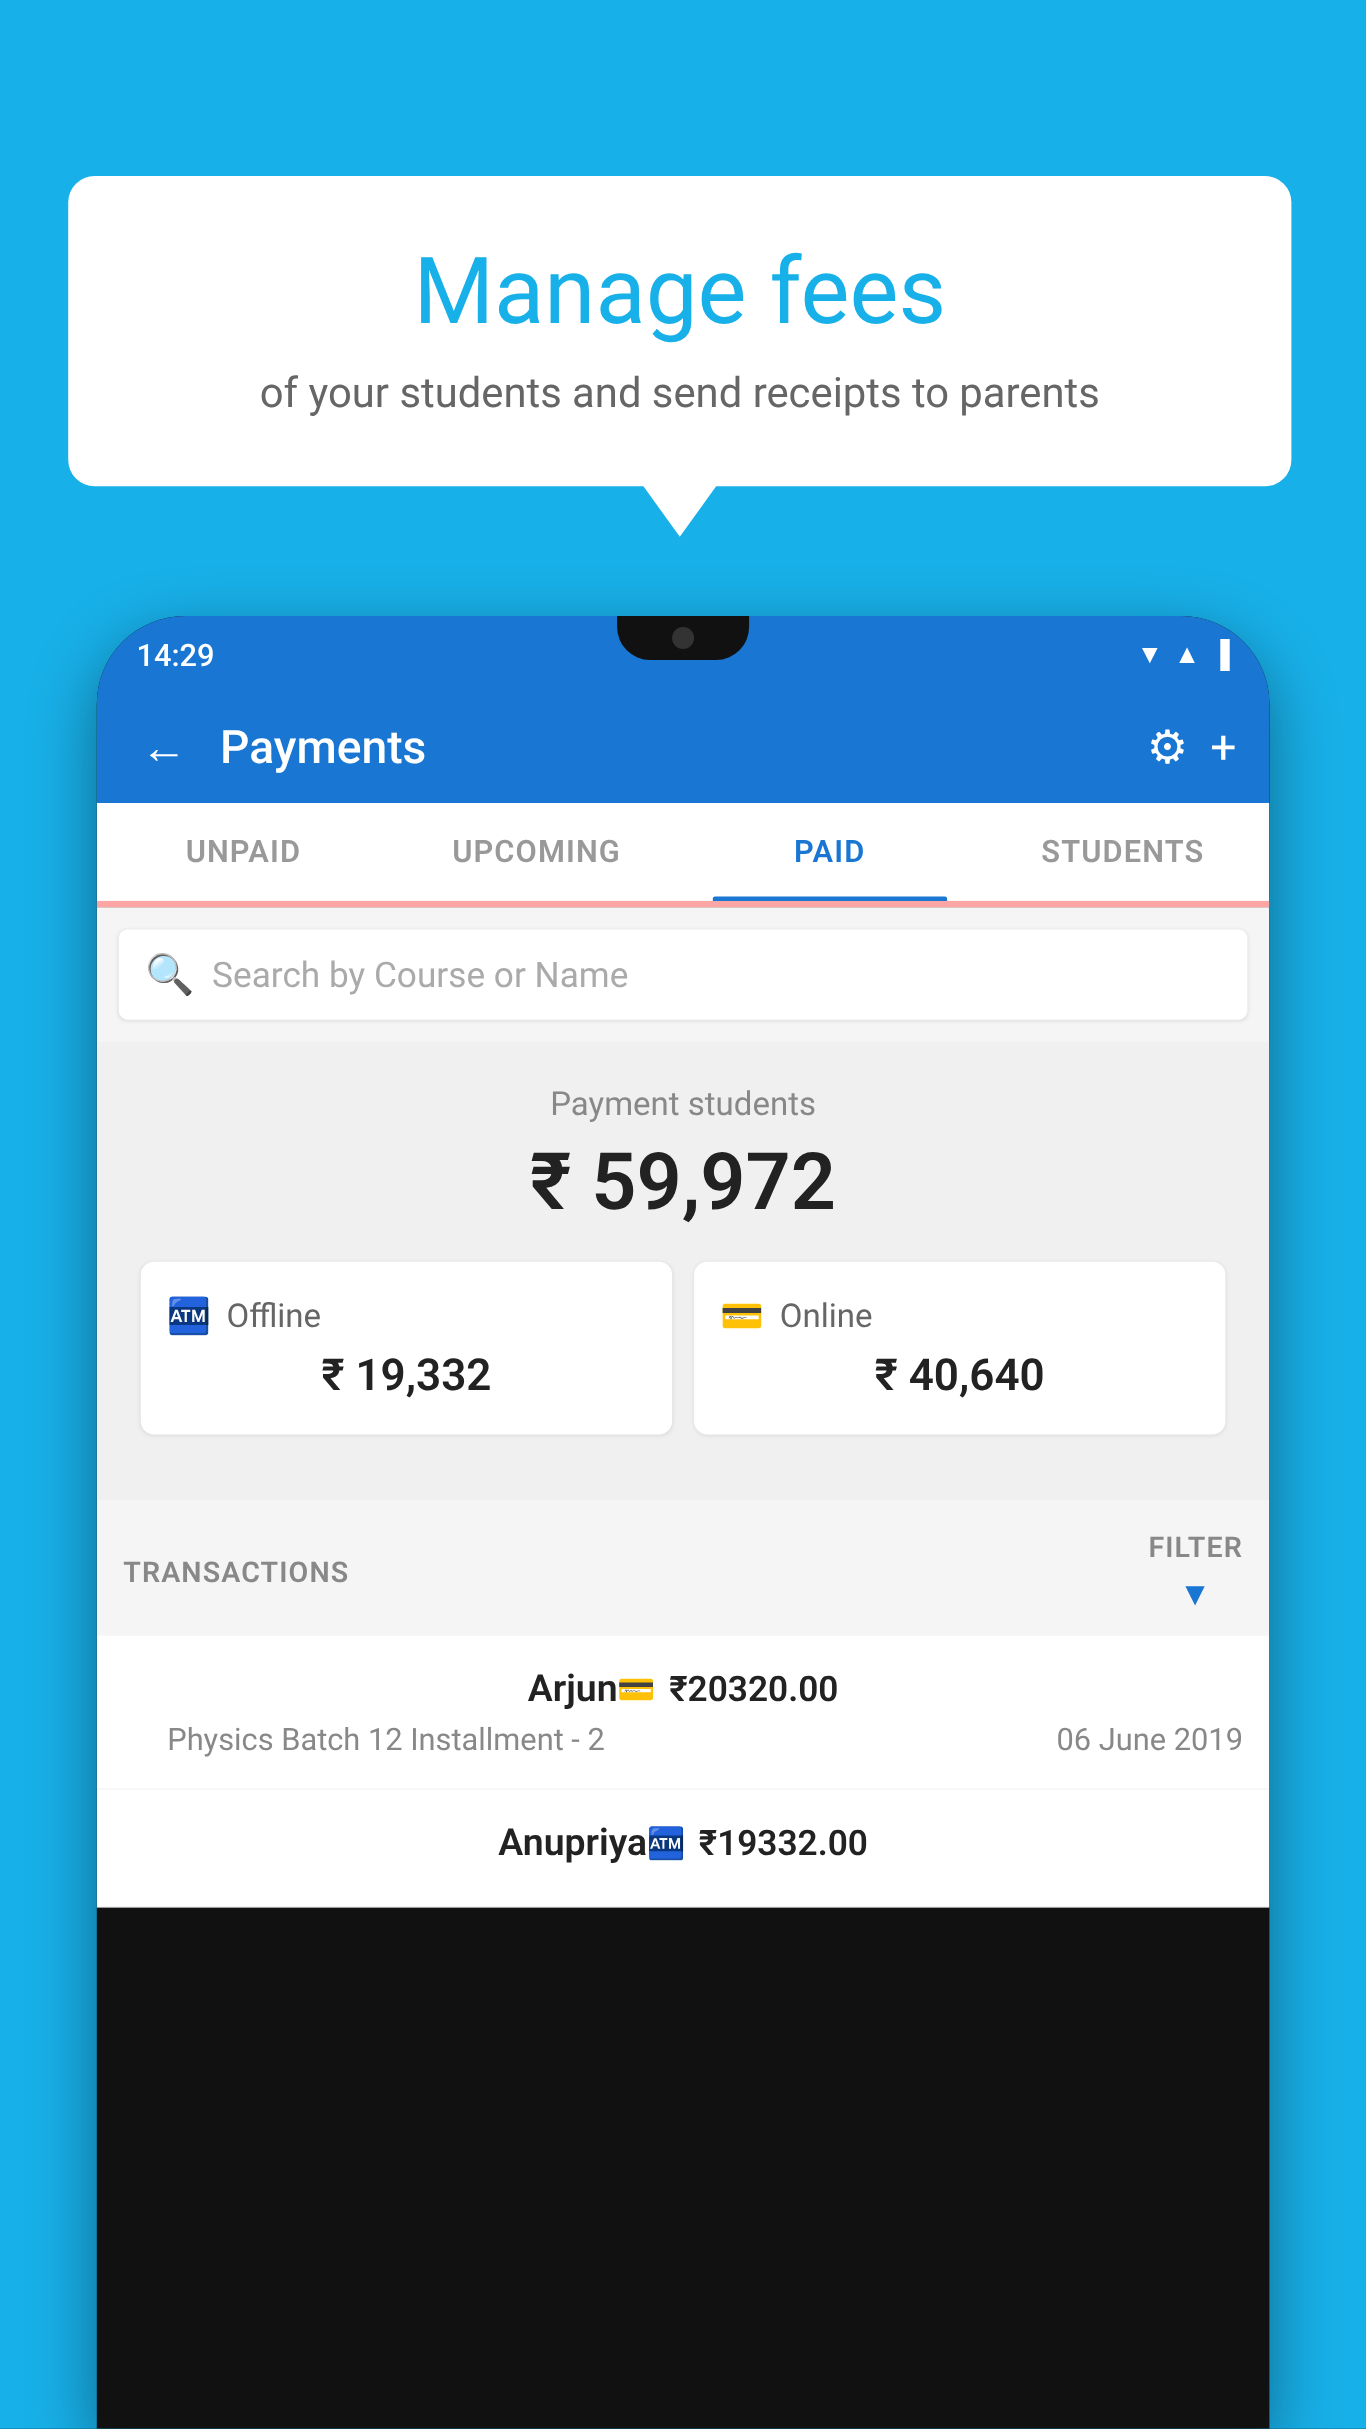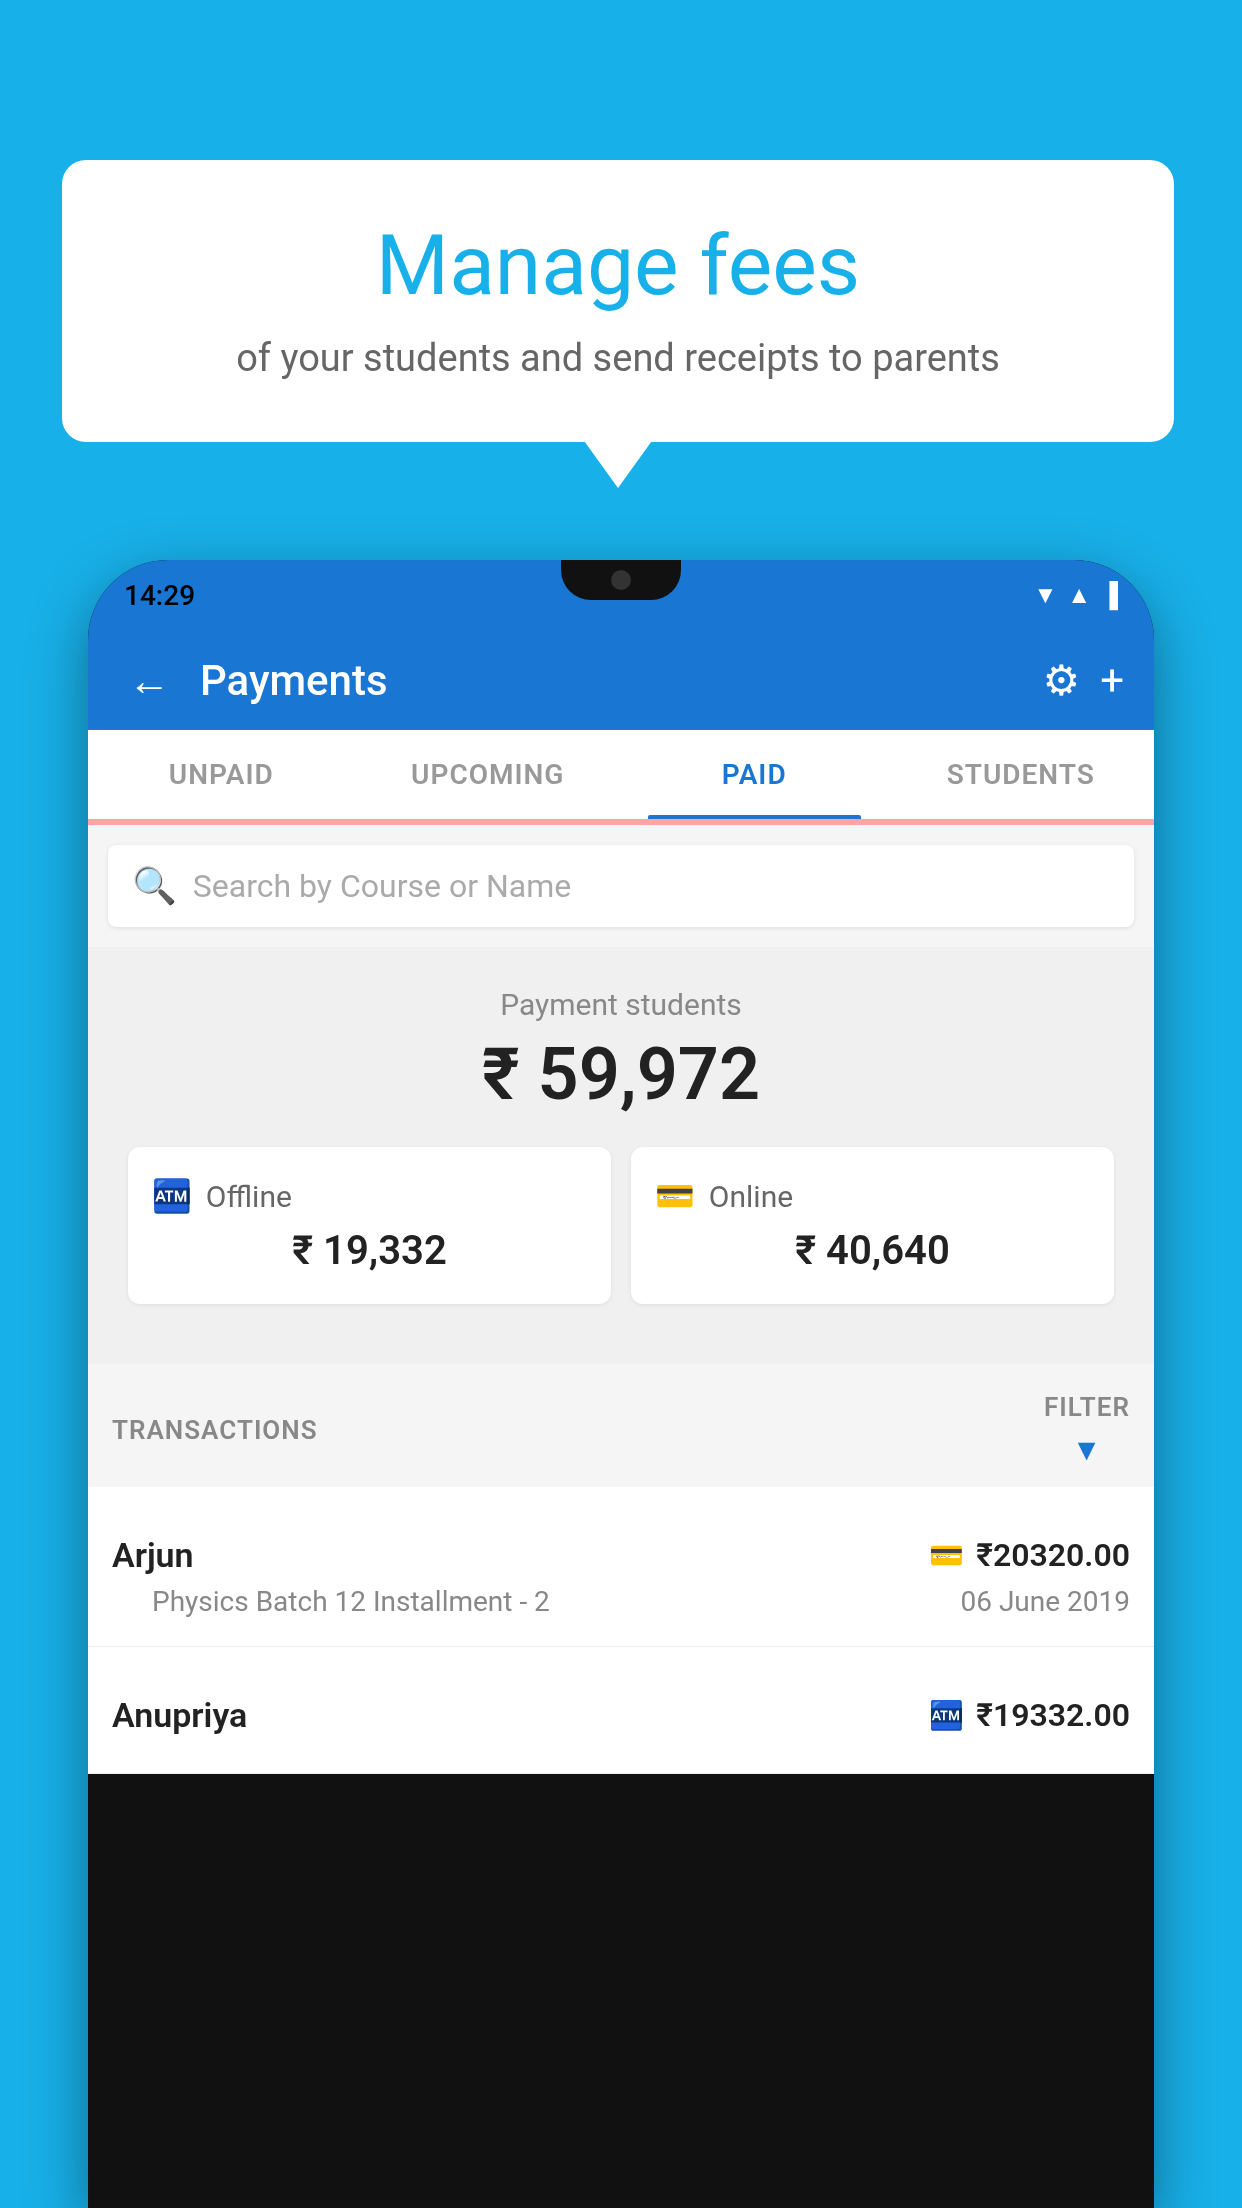--- a/index.html
+++ b/index.html
@@ -84,21 +84,21 @@
       border-radius: 0 0 30px 30px;
     }
     .notch-camera {
       width: 20px;
       height: 20px;
       background: #333;
       border-radius: 50%;
       margin: 10px auto 0;
     }
     .status-time {
-      color: #000000;
+      color: #ffffff;
       font-size: 28px;
       font-weight: 500;
     }
     .status-icons {
       display: flex;
       align-items: center;
       gap: 10px;
     }
     .status-icons span {
       color: white;
@@ -270,24 +270,23 @@
     }
 
     
     .transaction-row {
       background: white;
       padding: 28px 24px;
       border-bottom: 1px solid #eee;
     }
     .tx-top {
       display: flex;
-      justify-content: space-between;
+      justify-content: center;
       align-items: center;
       margin-bottom: 10px;
-      margin-top: 20px;
     }
     .tx-name {
       font-size: 34px;
       font-weight: 600;
       color: #222;
     }
     .tx-amount-wrap {
       display: flex;
       align-items: center;
       gap: 12px;

